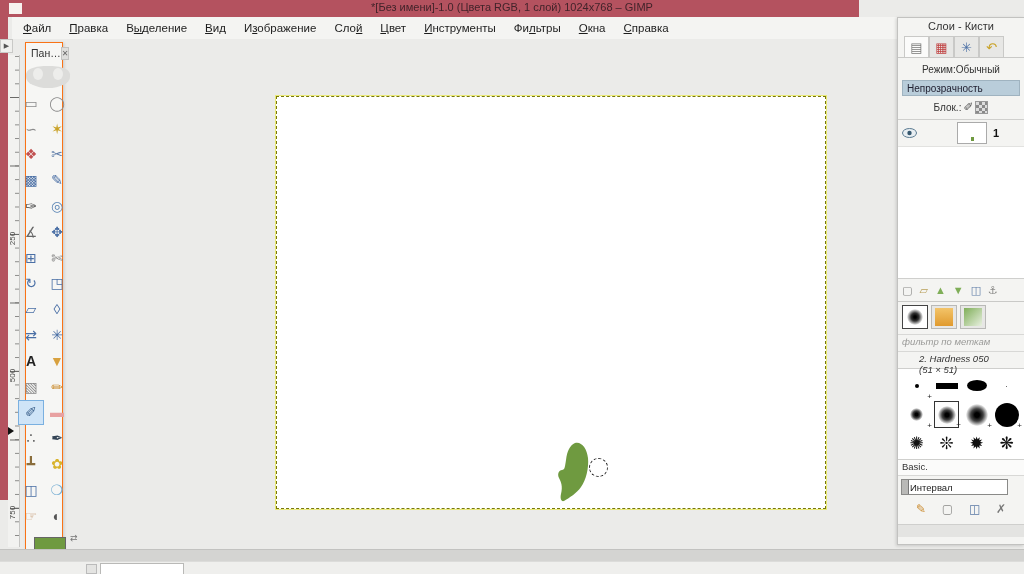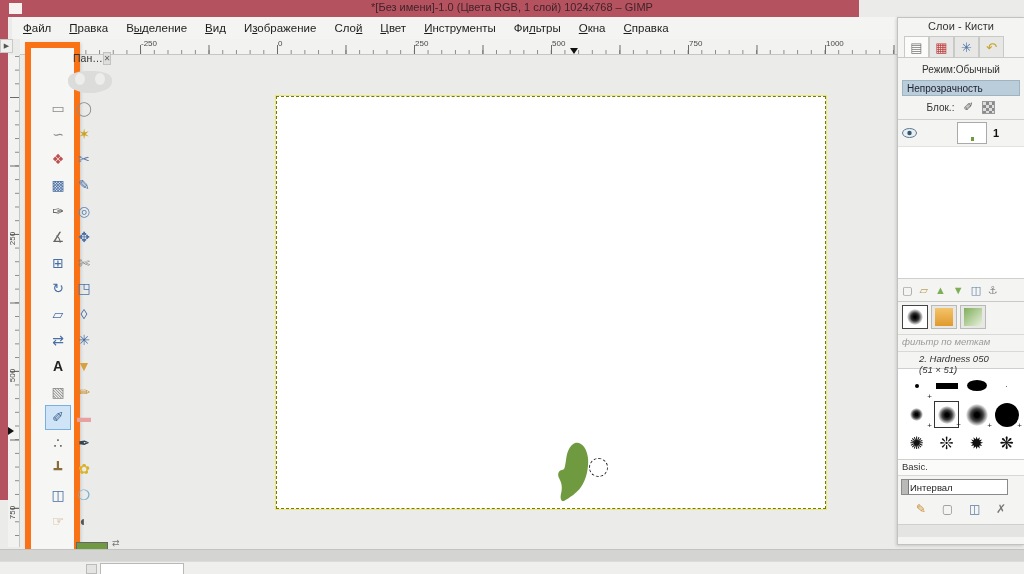--- a/index.html
+++ b/index.html
@@ -49,21 +49,21 @@
   #stroke-svg{position:absolute;left:535px;top:385px;}
   #brush-cursor{position:absolute;left:569px;top:403px;width:17px;height:17px;border:1px dashed #222;border-radius:50%;}
 
   
   #hscroll{left:0;top:549px;width:1024px;height:12px;background:#d4d4d2;border-top:1px solid #c2c2c0;box-sizing:border-box;}
   #statusbar{left:0;top:561px;width:1024px;height:13px;background:#efefed;border-top:1px solid #dcdcda;box-sizing:border-box;}
   #unit-combo{left:100px;top:563px;width:84px;height:12px;background:#ffffff;border:1px solid #b9b9b7;box-sizing:border-box;}
   #qm-toggle{left:86px;top:564px;width:11px;height:10px;background:#e4e4e2;border:1px solid #bbb;box-sizing:border-box;}
 
   
-  #toolbox{left:25px;top:42px;width:55px;height:523px;background:#f6f6f4;border:6px solid #f97316;box-sizing:border-box;box-shadow:1px 1px 3px rgba(0,0,0,0.15);padding-left:37px;}
+  #toolbox{left:25px;top:42px;width:38px;height:523px;background:#f6f6f4;border:1px solid #f97316;box-sizing:border-box;box-shadow:1px 1px 3px rgba(0,0,0,0.15);}
   #toolbox-header{display:flex;align-items:center;justify-content:space-between;height:18px;padding:1px 2px 0 5px;}
   #toolbox-title{font-size:10.5px;color:#333;}
   #toolbox-close{width:14px;height:13px;background:#dededc;border:1px solid #c2c2c0;font-size:8px;line-height:12px;text-align:center;color:#666;box-sizing:border-box;}
   #wilber{margin:4px auto 2px auto;width:44px;height:22px;background:#dcdcda;border-radius:40% 40% 50% 50%;position:relative;}
   #wilber:before,#wilber:after{content:"";position:absolute;top:2px;width:10px;height:12px;background:#ededeb;border-radius:50%;}
   #wilber:before{left:7px;} #wilber:after{right:7px;}
   #tool-grid{display:grid;grid-template-columns:26px 26px;justify-content:center;}
   .tool-cell{width:26px;height:25.8px;display:flex;align-items:center;justify-content:center;font-size:14px;cursor:default;box-sizing:border-box;}
   .tool-cell.selected{background:#cfe4f7;border:1px solid #7ab0e0;}
   
@@ -78,21 +78,21 @@
   
   #dock{left:897px;top:17px;width:127px;height:528px;background:#f4f4f2;border:1px solid #c2c2c0;border-right:none;box-sizing:border-box;box-shadow:-1px 1px 3px rgba(0,0,0,0.15);}
   #dock-title{height:16px;text-align:center;font-size:11px;color:#333;padding-top:2px;}
   #dock-tabs{display:flex;height:21px;padding-left:6px;border-bottom:1px solid #c9c9c7;}
   .dock-tab{width:25px;height:21px;display:flex;align-items:center;justify-content:center;font-size:13px;border:1px solid #c9c9c7;border-bottom:none;box-sizing:border-box;background:#e7e7e5;}
   .dock-tab.selected{background:#fbfbfa;}
   .row{display:flex;align-items:center;font-size:10px;color:#333;justify-content:center;}
   #mode-row{height:18px;padding:2px 4px 0 4px;}
   #mode-value{margin-left:0;}
   #opacity-bar{margin:2px 4px 0 4px;height:16px;background:#b9cdda;border:1px solid #9fb3c0;box-sizing:border-box;font-size:10px;color:#223;display:flex;align-items:center;padding-left:4px;}
-  #lock-row{height:18px;padding:2px 4px 0 4px;gap:9px;}
+  #lock-row{height:18px;padding:2px 4px 0 4px;gap:2px;}
   .checker{width:13px;height:13px;background-image:
      linear-gradient(45deg,#8a8a8a 25%,transparent 25%,transparent 75%,#8a8a8a 75%),
      linear-gradient(45deg,#8a8a8a 25%,transparent 25%,transparent 75%,#8a8a8a 75%);
      background-size:6px 6px;background-position:0 0,3px 3px;background-color:#ddd;border:1px solid #999;box-sizing:border-box;}
   #layer-list{margin:3px 0 0 0;height:158px;background:#ffffff;border-top:1px solid #cfcfcd;border-bottom:1px solid #cfcfcd;}
   #layer-row{display:flex;align-items:center;height:26px;background:#f4f4f2;border-bottom:1px solid #e2e2e0;padding:0 4px;}
   #layer-thumb{width:30px;height:22px;background:#fff;border:1px solid #aaa;margin-left:40px;position:relative;box-sizing:border-box;}
   #layer-thumb i{position:absolute;left:13px;bottom:2px;width:3px;height:4px;background:#6f9a40;}
   #layer-name{margin-left:6px;font-size:11px;font-weight:bold;color:#111;}
   #layer-buttons{display:flex;gap:7px;align-items:center;height:18px;padding:2px 2px 0 4px;overflow:hidden;}
@@ -141,31 +141,20 @@
       <div class="menu-item">И<u>з</u>ображение</div>
       <div class="menu-item">Сло<u>й</u></div>
       <div class="menu-item"><u>Ц</u>вет</div>
       <div class="menu-item"><u>И</u>нструменты</div>
       <div class="menu-item">Фи<u>л</u>ьтры</div>
       <div class="menu-item"><u>О</u>кна</div>
       <div class="menu-item"><u>С</u>правка</div>
     </div>
 
   <div class="abs" id="ruler-corner">▶</div>
-  <div class="abs" id="hruler">
-    <div class="minor"></div>
-    <div class="major"></div>
-    <div id="h-marker" style="left: 550px;"></div>
-  <span class="hr-label" style="left: 121px;">-250</span>
-      <span class="hr-label" style="left: 258px;">0</span>
-      <span class="hr-label" style="left: 395px;">250</span>
-      <span class="hr-label" style="left: 532px;">500</span>
-      <span class="hr-label" style="left: 669px;">750</span>
-      <span class="hr-label" style="left: 806px;">1000</span>
-    </div>
   <div class="abs" id="vruler">
     <div class="minor"></div>
     <div class="major"></div>
     <div id="v-marker" style="top: 372px;"></div>
   <span class="vr-label" style="top: 179px;">250</span>
       <span class="vr-label" style="top: 316px;">500</span>
       <span class="vr-label" style="top: 453px;">750</span>
     </div>
 
   <div class="abs" id="canvas-area">

